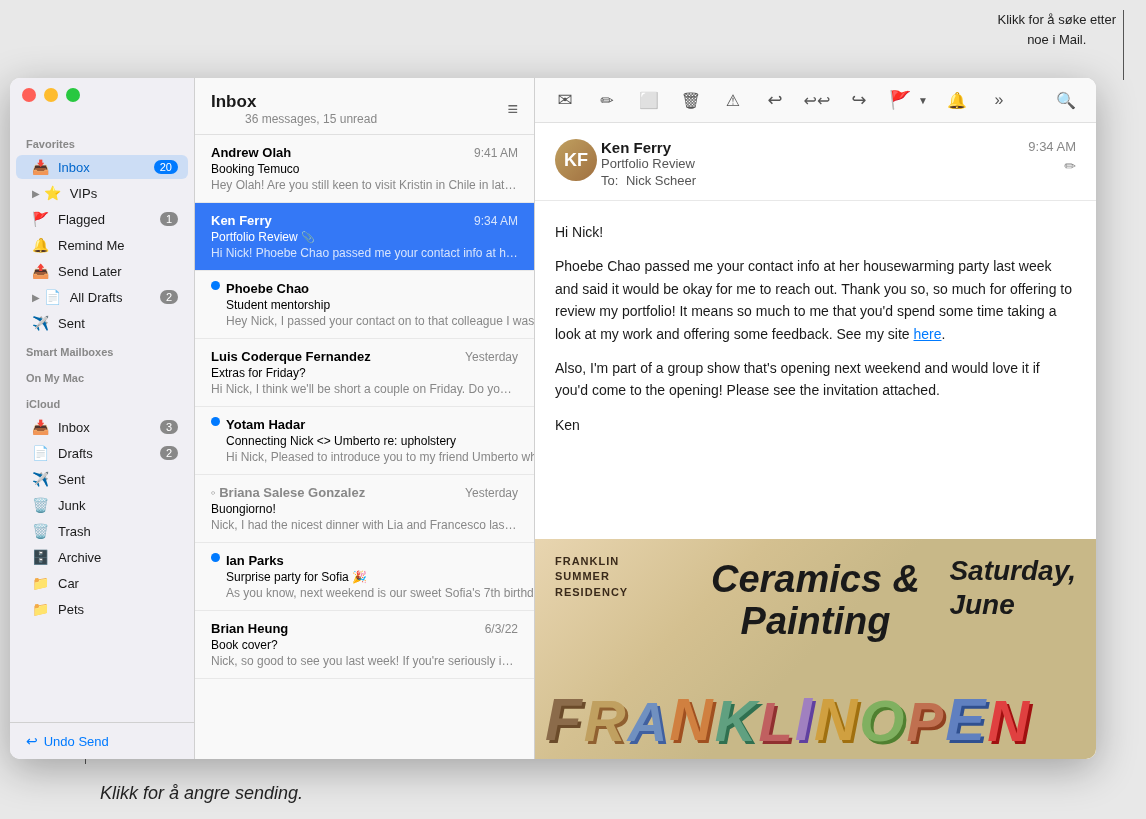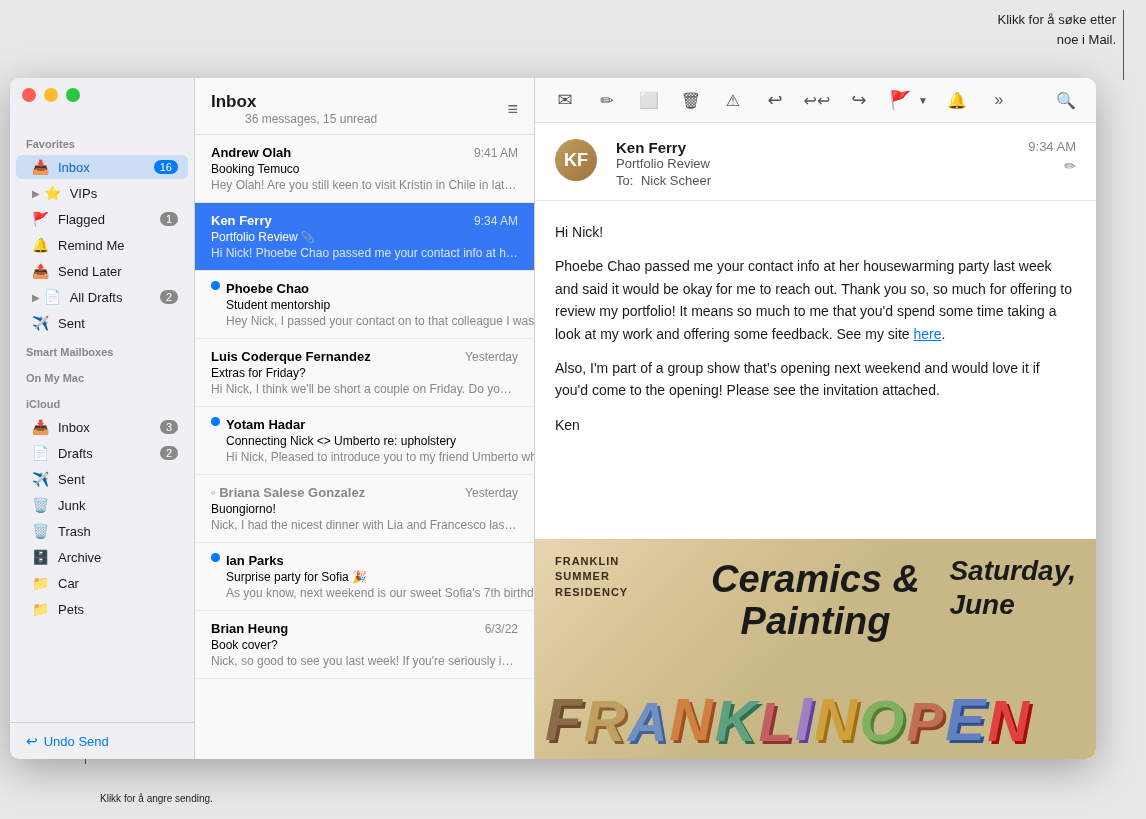--- a/index.html
+++ b/index.html
@@ -10,44 +10,45 @@
       height: 819px;
       overflow: hidden;
       position: relative;
     }
 
     
     .tooltip-topright {
       position: absolute;
       top: 10px;
       right: 30px;
-      text-align: right;
+      text-align: center;
       font-size: 13px;
       color: #222;
       line-height: 1.5;
       z-index: 10;
     }
     .tooltip-line {
       position: absolute;
       top: 10px;
       right: 22px;
       width: 1px;
       height: 70px;
       background: #555;
     }
 
     
     .tooltip-bottomleft {
       position: absolute;
       bottom: 15px;
       left: 100px;
-      font-size: 10px;
+      font-size: 18px;
       color: #222;
       z-index: 10;
       white-space: nowrap;
+      font-style: italic;
     }
     .tooltip-line-left {
       position: absolute;
       bottom: 55px;
       left: 85px;
       width: 1px;
       height: 45px;
       background: #555;
     }
 
@@ -242,21 +243,21 @@
 
     .email-header {
       padding: 16px 20px 12px;
       border-bottom: 1px solid #e8e8e8;
     }
     .email-header-row {
       display: flex;
       align-items: flex-start;
       justify-content: space-between;
     }
-    .email-header-left { display: flex; gap: 19px; align-items: flex-start; }
+    .email-header-left { display: flex; gap: 4px; align-items: flex-start; }
     .avatar {
       width: 42px; height: 42px;
       border-radius: 50%;
       background: linear-gradient(135deg, #c0a060, #a07040);
       display: flex; align-items: center; justify-content: center;
       font-size: 18px; font-weight: 700; color: #fff;
       flex-shrink: 0;
     }
     .email-sender-name { font-size: 15px; font-weight: 600; color: #1a1a1a; }
     .email-header-subject { font-size: 13px; color: #555; }
@@ -331,21 +332,21 @@
 </div>
 
 <div class="window">
 
   <div class="sidebar">
     <div class="sidebar-section-label">Favorites</div>
 
     <div class="sidebar-item active">
       <span class="sidebar-item-icon">📥</span>
       <span class="sidebar-item-label">Inbox</span>
-      <span class="sidebar-badge blue">16</span>
+      <span class="sidebar-badge blue">20</span>
     </div>
 
     <div class="sidebar-item">
       <span class="sidebar-item-expand">▶</span>
       <span class="sidebar-item-icon">⭐</span>
       <span class="sidebar-item-label">VIPs</span>
     </div>
 
     <div class="sidebar-item">
       <span class="sidebar-item-icon">🚩</span>

